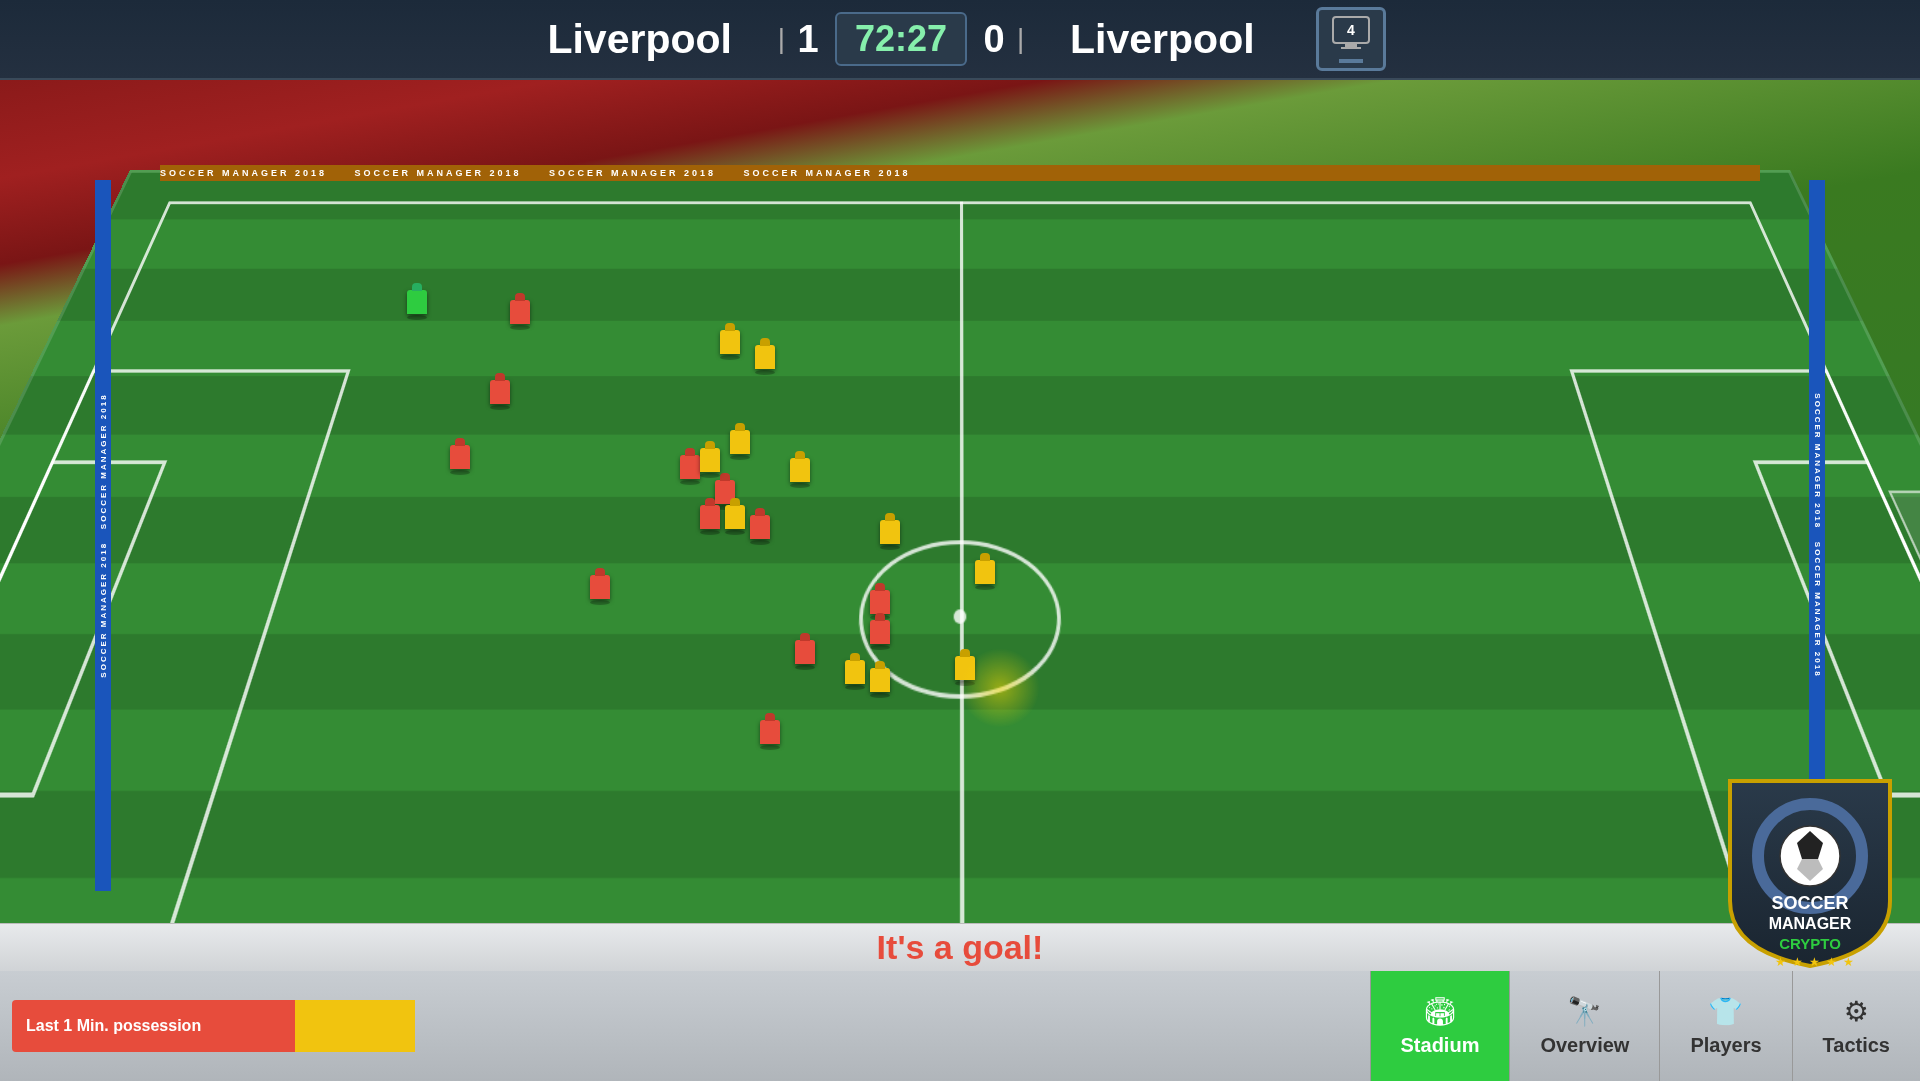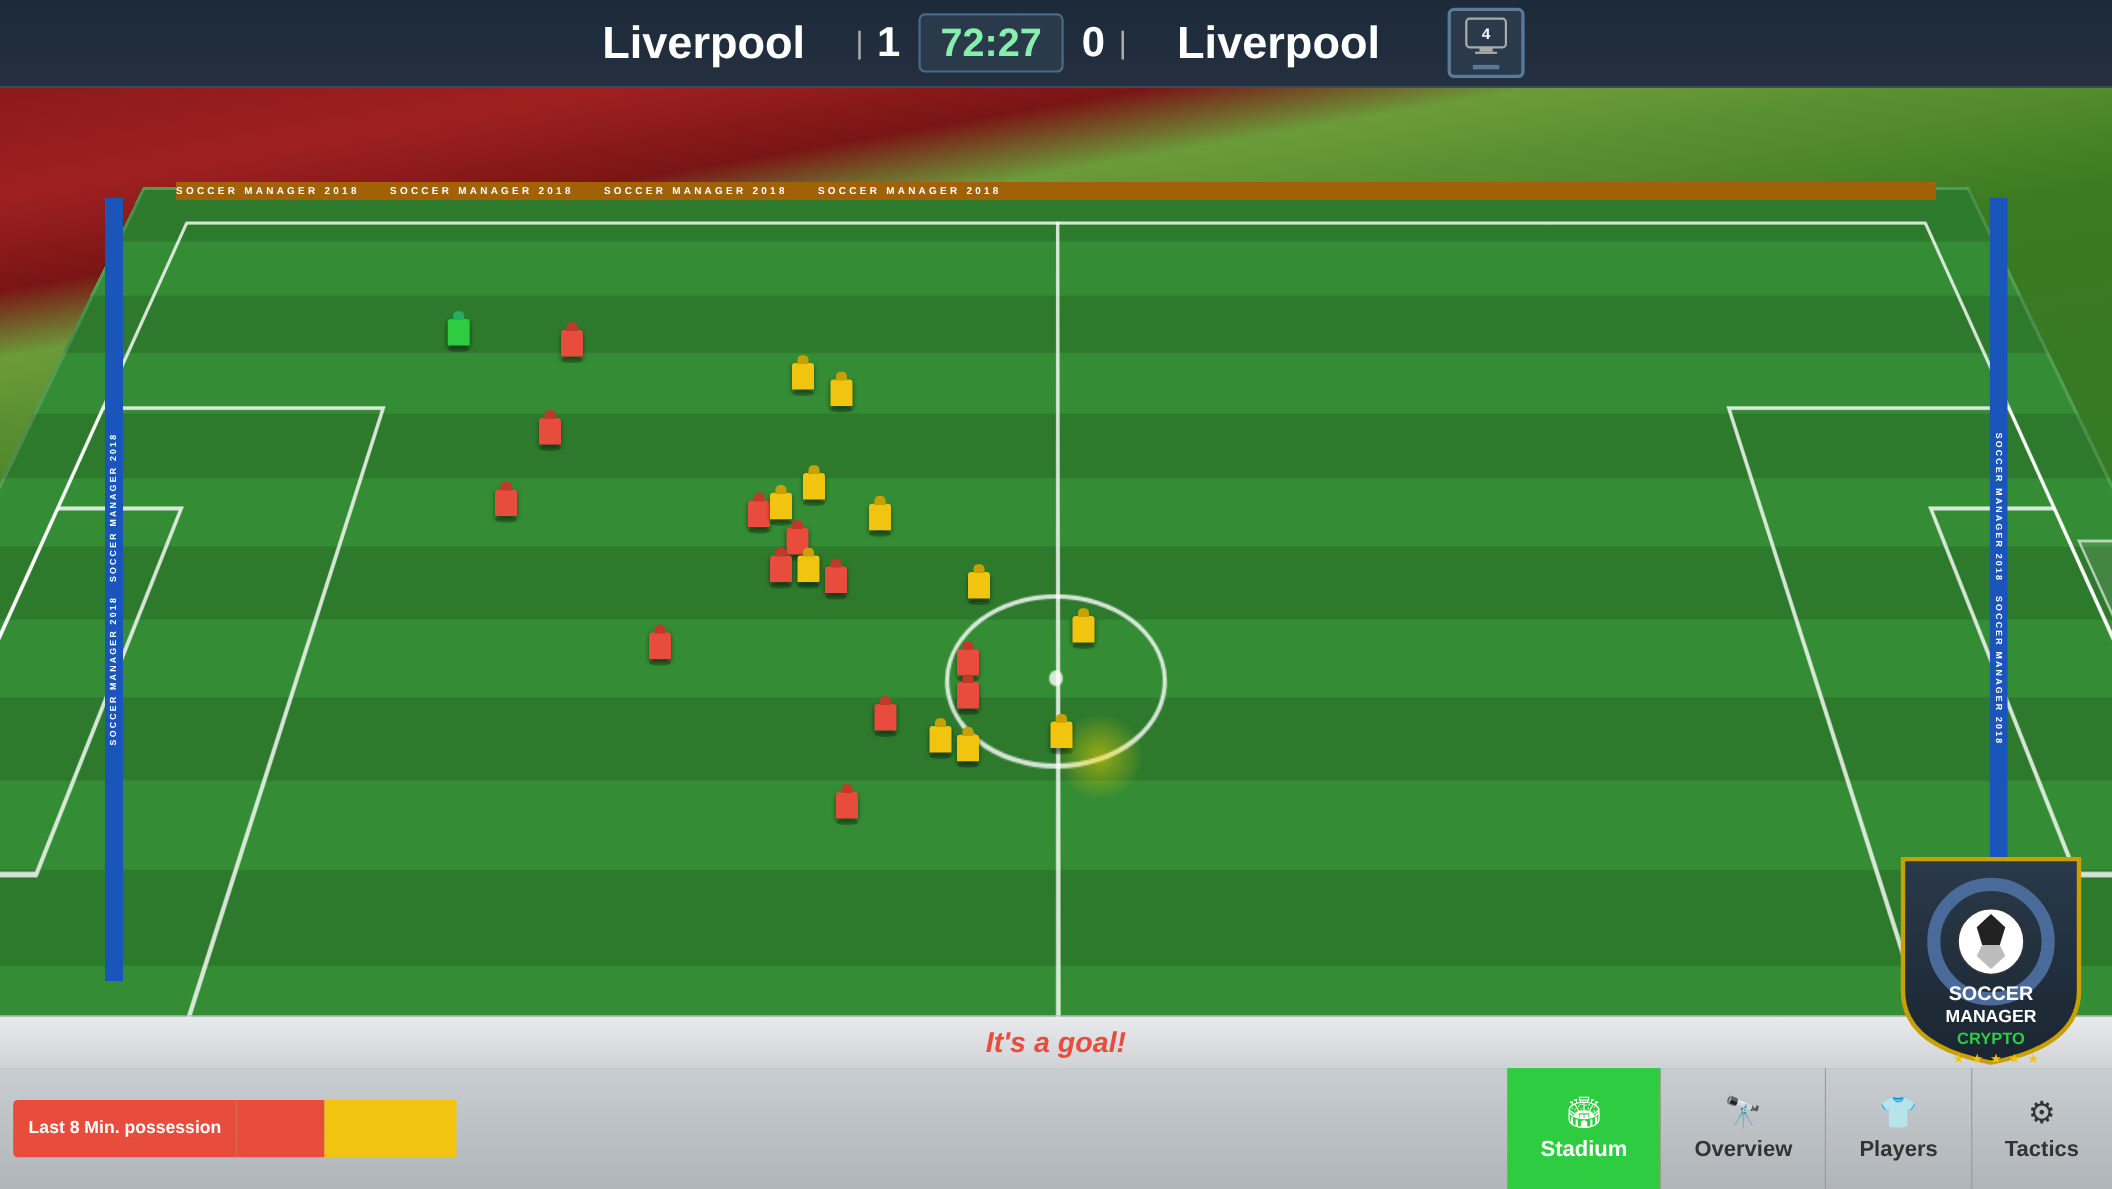--- a/index.html
+++ b/index.html
@@ -265,24 +265,23 @@
       bottom: 110px; left: 0; right: 0;
       height: 48px;
       background: linear-gradient(180deg, #e8eaec 0%, #d0d3d6 100%);
       display: flex;
       align-items: center;
       justify-content: center;
       z-index: 9;
       border-top: 1px solid #bbb;
     }
     #goal-message span {
-      font-size: 26px;
+      font-size: 34px;
       font-weight: bold;
       color: #e74c3c;
-      font-style: italic;
     }
 
     
     .possession-section {
       display: flex;
       align-items: center;
       padding: 0 12px;
       height: 100%;
       flex-shrink: 0;
     }
@@ -586,21 +585,21 @@
 
 </div>
 
 <div id="goal-message">
   <span>It's a goal!</span>
 </div>
 
 <div id="bottom-bar">
 
   <div class="possession-section">
-    <div class="possession-label">Last 8 Min. possession</div>
+    <div class="possession-label">Last 1 Min. possession</div>
     <div class="possession-bar-wrap">
       <div class="possession-red" style="flex:1;"></div>
       <div class="possession-yellow"></div>
     </div>
   </div>
 
   <div class="nav-btns">
     <button class="nav-btn active">
       <span class="nav-icon">🏟</span>
       <span class="nav-label">Stadium</span>

